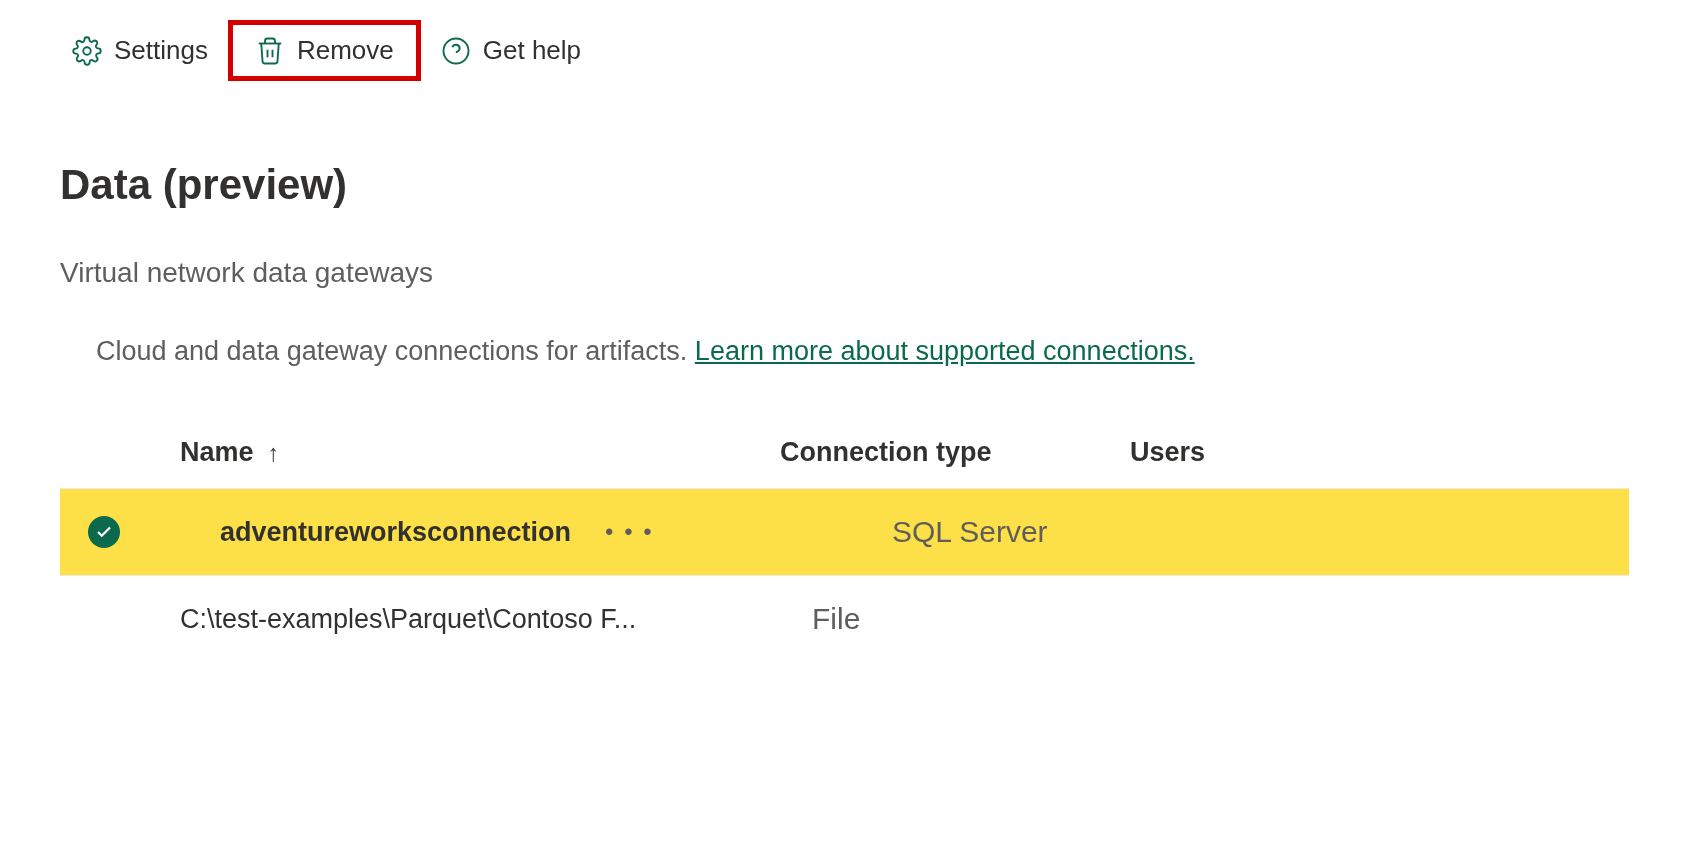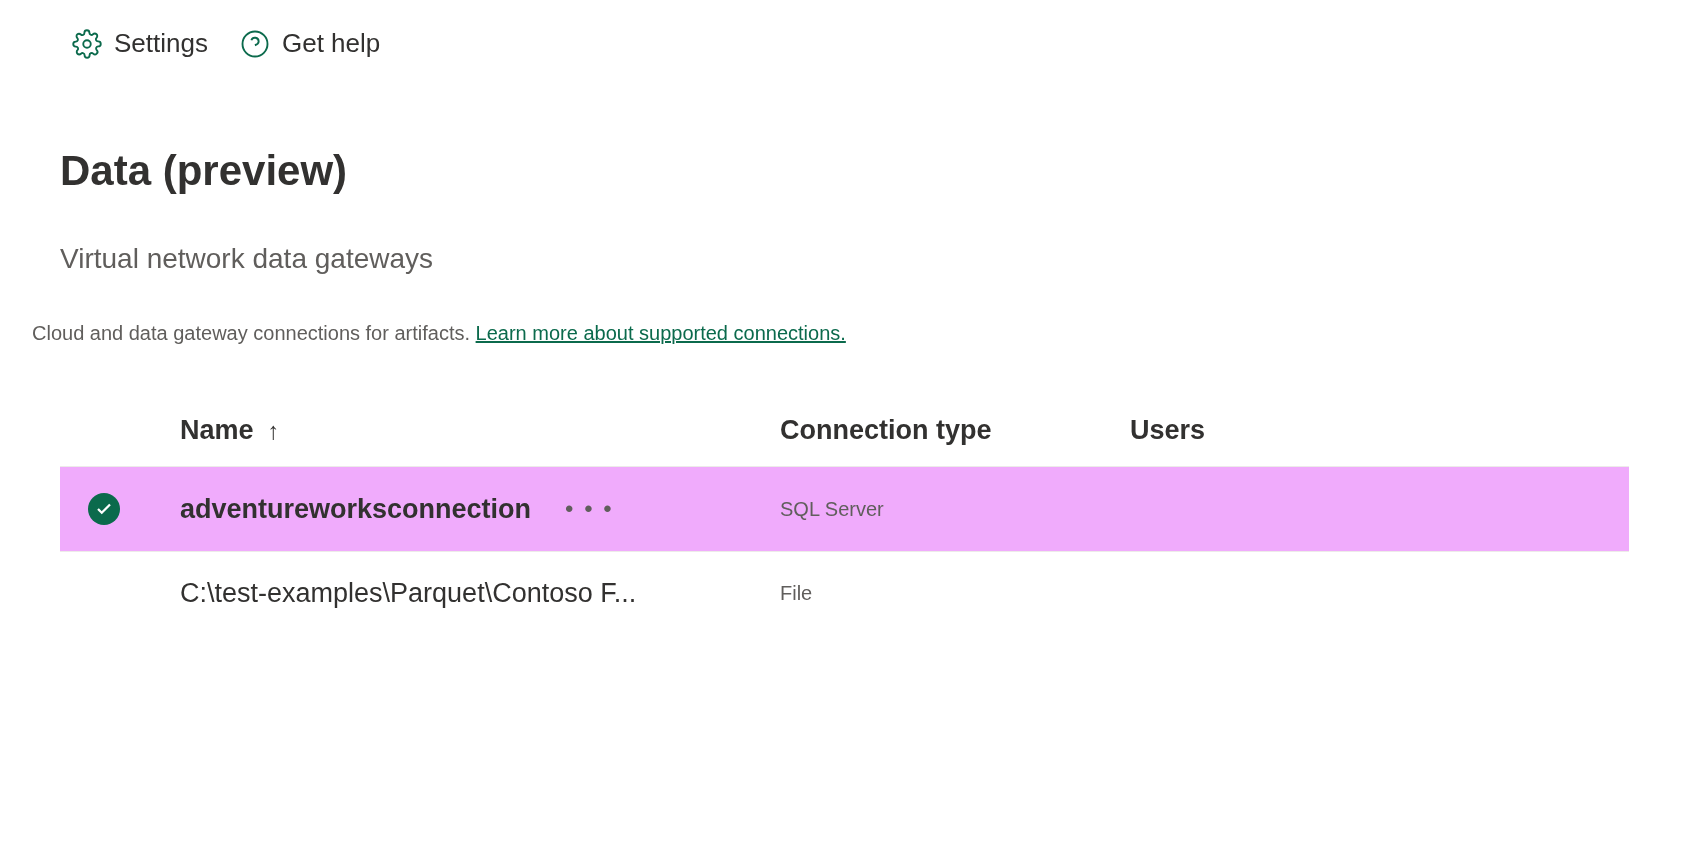--- a/index.html
+++ b/index.html
@@ -58,23 +58,24 @@
       padding: 8px 0 12px 0;
       cursor: pointer;
       border-bottom: 5px solid transparent;
     }
     .tab.active {
       font-weight: 600;
       color: #323130;
       border-bottom: 5px solid #0b6a4c;
     }
     .description {
-      padding: 30px 60px 50px 32px;
-      font-size: 20px;
-      color: #605e5c;
+      padding: 30px 60px 50px 48px;
+      font-size: 27px;
+      color: #605e5c;
+      margin-left: 48px;
     }
     .description a {
       color: #0b6a4c;
       text-decoration: underline;
     }
     .table-wrapper {
       padding: 0 60px;
     }
     .table-header {
       display: flex;
@@ -103,21 +104,22 @@
       color: #323130;
     }
     .table-row {
       display: flex;
       align-items: center;
       padding: 26px 0;
       border-top: 1px solid #edebe9;
       font-size: 27px;
     }
     .table-row.selected {
-      background: #f0abfc;
+      background: #fde047;
+      gap: 40px;
     }
     .status-circle {
       width: 32px;
       height: 32px;
       border-radius: 50%;
       background: #0b6a4c;
       display: flex;
       align-items: center;
       justify-content: center;
       margin-left: 28px;
@@ -130,38 +132,53 @@
     }
     .more-dots {
       color: #605e5c;
       font-size: 24px;
       letter-spacing: 2px;
       margin-left: 20px;
       cursor: pointer;
     }
     .row-type {
       color: #605e5c;
-      font-size: 20px;
+      font-size: 30px;
+      margin-left: 32px;
     }
   </style>
 </head>
 <body>
 
 <div class="toolbar">
   <div class="toolbar-item">
     <span class="icon">
       <svg width="30" height="30" viewBox="0 0 24 24" fill="none" stroke="currentColor" stroke-width="1.5">
         <circle cx="12" cy="12" r="3"></circle>
         <path d="M19.4 15a1.65 1.65 0 0 0 .33 1.82l.06.06a2 2 0 0 1-2.83 2.83l-.06-.06a1.65 1.65 0 0 0-1.82-.33 1.65 1.65 0 0 0-1 1.51V21a2 2 0 0 1-4 0v-.09a1.65 1.65 0 0 0-1-1.51 1.65 1.65 0 0 0-1.82.33l-.06.06a2 2 0 1 1-2.83-2.83l.06-.06a1.65 1.65 0 0 0 .33-1.82 1.65 1.65 0 0 0-1.51-1H3a2 2 0 0 1 0-4h.09a1.65 1.65 0 0 0 1.51-1 1.65 1.65 0 0 0-.33-1.82l-.06-.06a2 2 0 1 1 2.83-2.83l.06.06a1.65 1.65 0 0 0 1.82.33h0a1.65 1.65 0 0 0 1-1.51V3a2 2 0 0 1 4 0v.09a1.65 1.65 0 0 0 1 1.51h0a1.65 1.65 0 0 0 1.82-.33l.06-.06a2 2 0 1 1 2.83 2.83l-.06.06a1.65 1.65 0 0 0-.33 1.82v0a1.65 1.65 0 0 0 1.51 1H21a2 2 0 0 1 0 4h-.09a1.65 1.65 0 0 0-1.51 1z"></path>
       </svg>
     </span>
     <span>Settings</span>
   </div>
 
 
+  <div class="highlight-box">
+    <div class="toolbar-item">
+      <span class="icon">
+        <svg width="30" height="30" viewBox="0 0 24 24" fill="none" stroke="currentColor" stroke-width="1.5">
+          <path d="M3 6h18"></path>
+          <path d="M8 6V4a2 2 0 0 1 2-2h4a2 2 0 0 1 2 2v2"></path>
+          <path d="M19 6l-1 14a2 2 0 0 1-2 2H8a2 2 0 0 1-2-2L5 6"></path>
+          <line x1="10" y1="11" x2="10" y2="17"></line>
+          <line x1="14" y1="11" x2="14" y2="17"></line>
+        </svg>
+      </span>
+      <span>Remove</span>
+    </div>
+  </div>
 
   <div class="toolbar-item">
     <span class="icon">
       <svg width="30" height="30" viewBox="0 0 24 24" fill="none" stroke="currentColor" stroke-width="1.5">
         <circle cx="12" cy="12" r="10"></circle>
         <path d="M9.09 9a3 3 0 0 1 5.83 1c0 2-3 3-3 3"></path>
         <line x1="12" y1="17" x2="12" y2="17.01"></line>
       </svg>
     </span>
     <span>Get help</span>

